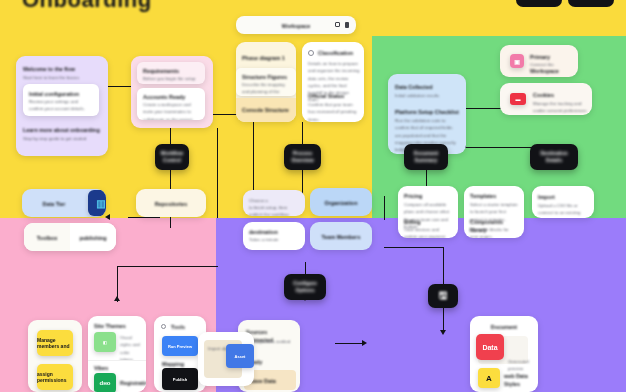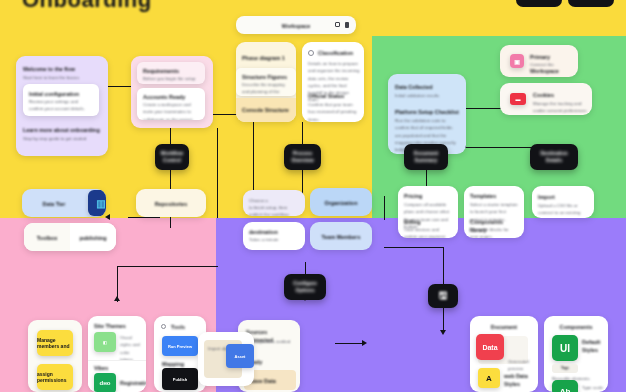--- a/index.html
+++ b/index.html
@@ -357,30 +357,14 @@
     <div class="tile" style="left:6px; top:18px; width:28px; height:26px; background:#F0404E; border-radius:5px;">
       <span style="font-size:7px;">Data</span>
     </div>
     <div class="txt t-b" style="position:absolute;left:38px;top:42px;width:26px;">Generated preview</div>
     <div class="tile" style="left:8px; top:52px; width:22px; height:20px; background:#FCDD3E; border-radius:4px;">
       <span style="font-size:8px;color:#15161a;">A</span>
     </div>
     <div class="txt t-h" style="position:absolute;left:34px;top:56px;width:28px;">web Data Styles</div>
   </div>
 
-  <div class="card" style="left:544px; top:316px; width:64px; height:76px;">
-    <div class="txt t-h" style="position:absolute;left:0;top:7px;width:64px;text-align:center;">Components</div>
-    <div class="tile" style="left:8px; top:19px; width:26px; height:26px; background:#17A34A; border-radius:5px;">
-      <span style="font-size:10px;">UI</span>
-    </div>
-    <div class="txt t-h" style="position:absolute;left:38px;top:22px;width:24px;">Default</div>
-    <div class="txt t-h" style="position:absolute;left:38px;top:30px;width:24px;">Styles</div>
-    <div style="position:absolute;left:8px;top:48px;width:26px;height:9px;background:#F2F0EA;border-radius:3px;">
-      <div class="txt" style="font-size:3.6px;font-weight:700;position:absolute;left:0;top:2px;width:26px;text-align:center;">Tags</div>
-    </div>
-    <div class="txt t-b" style="position:absolute;left:8px;top:59px;width:50px;">Reusable elements across pages</div>
-    <div class="tile" style="left:8px; top:64px; width:26px; height:22px; background:#17A34A; border-radius:5px;">
-      <span style="font-size:8px;">Ab</span>
-    </div>
-    <div class="txt t-b" style="position:absolute;left:38px;top:68px;width:24px;">Type scale</div>
-  </div>
 
 </div>
 
 </body></html>

